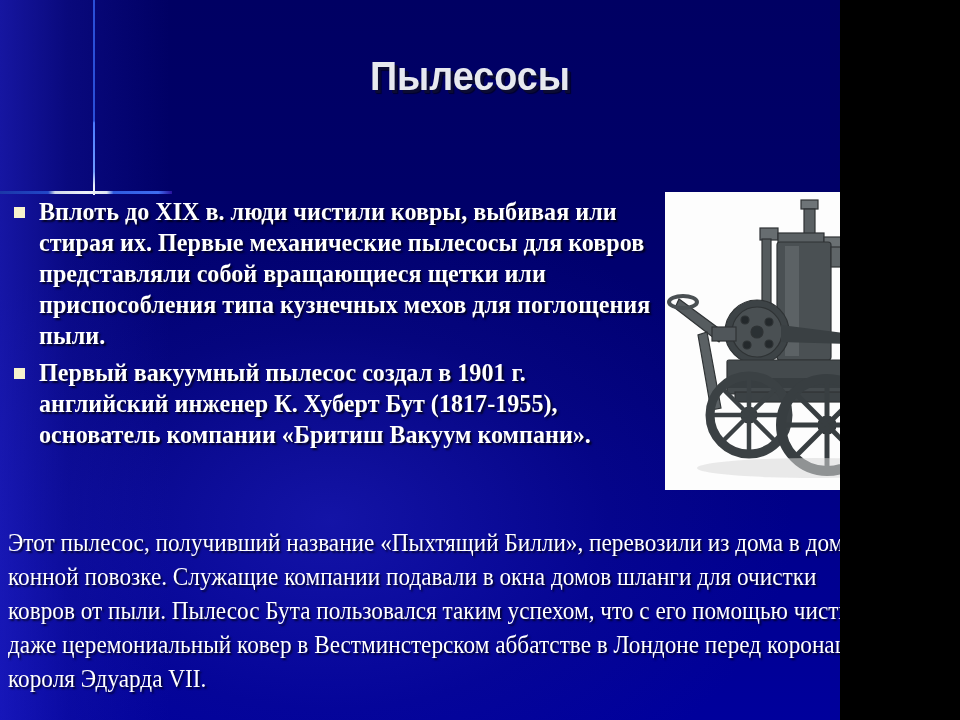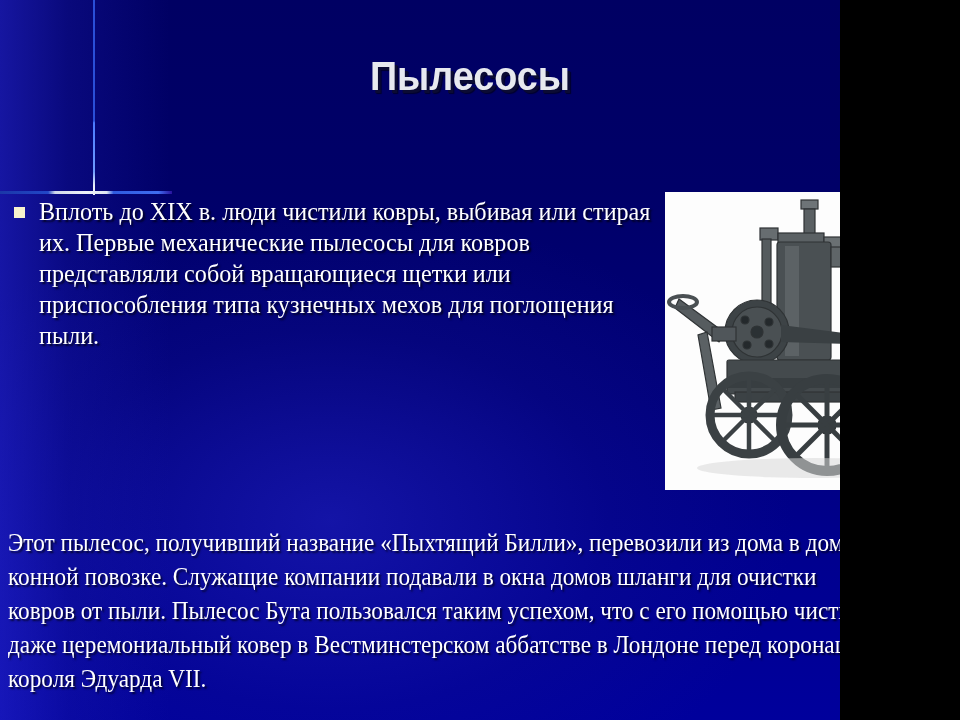--- a/index.html
+++ b/index.html
@@ -65,20 +65,21 @@
     transform: scaleX(0.92);
     transform-origin: center center;
     white-space: nowrap;
   }
 
   #bullets {
     position: absolute;
     left: 14px;
     top: 196px;
     width: 648px;
+    font-weight: bold;
   }
   .bullet-row {
     display: flex;
     align-items: flex-start;
     margin-bottom: 6px;
   }
   .bullet-marker {
     flex: 0 0 auto;
     width: 11px;
     height: 11px;
@@ -133,20 +134,24 @@
 
   <div id="title">Пылесосы</div>
 
   <div id="bullets">
 
     <div class="bullet-row">
       <span class="bullet-marker"></span>
       <span class="bullet-text">Вплоть до XIX в. люди чистили ковры, выбивая или стирая их. Первые механические пылесосы для ковров представляли собой вращающиеся щетки или приспособления типа кузнечных мехов для поглощения пыли.</span>
     </div>
 
+    <div class="bullet-row">
+      <span class="bullet-marker"></span>
+      <span class="bullet-text">Первый вакуумный пылесос создал в 1901 г. английский инженер К. Хуберт Бут (1817-1955), основатель компании «Бритиш Вакуум компани».</span>
+    </div>
 
   </div>
 
   <div id="image-frame">
     <svg width="280" height="298" viewBox="0 0 280 298" xmlns="http://www.w3.org/2000/svg" aria-hidden="true">
       <rect x="0" y="0" width="280" height="298" fill="#fdfdfd"></rect>
       <g fill="#4e5356" stroke="#2f3335" stroke-width="1.2">
 
         <rect x="136" y="8" width="17" height="9" fill="#6e7477"></rect>
         <rect x="139" y="17" width="11" height="29" fill="#5a6063"></rect>

